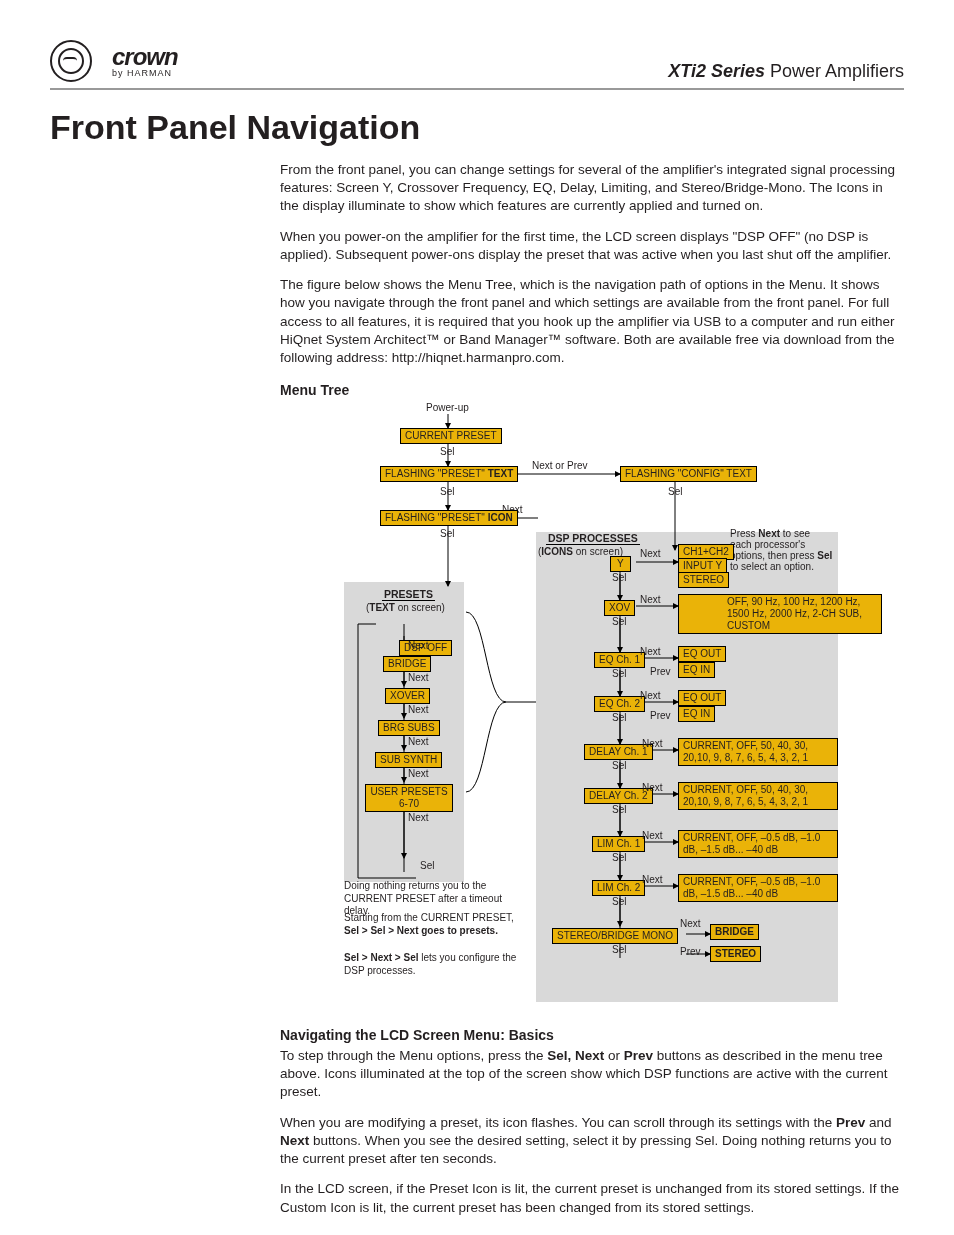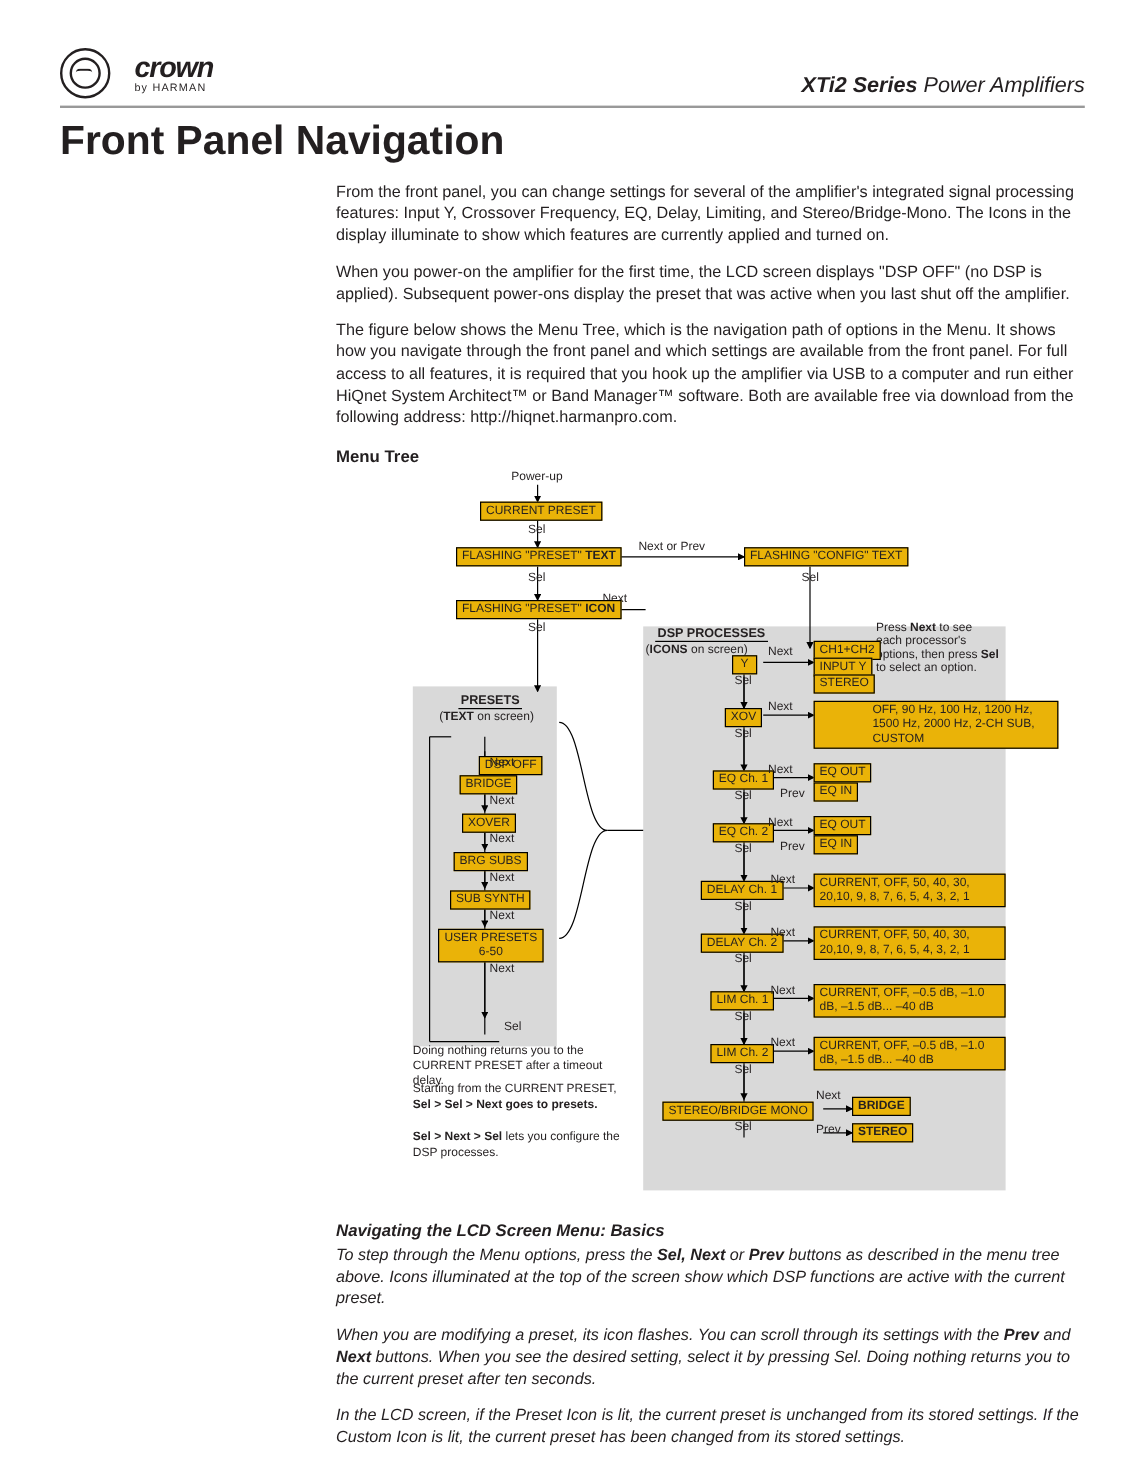--- a/index.html
+++ b/index.html
@@ -50,25 +50,25 @@
     top: 7px; left: 3px;
     width: 14px; height: 6px;
     border-top: 2px solid #231f20;
     border-radius: 4px 4px 0 0;
   }
   .brand-text { display: flex; flex-direction: column; line-height: 1; }
   .brand-crown { font-weight: bold; font-size: 24px; letter-spacing: -1px; font-style: italic; }
   .brand-harman { font-size: 9px; letter-spacing: 1px; }
   .series-title { font-size: 18px; }
   .series-title .em { font-weight: bold; font-style: italic; }
-  .series-title .rest { font-style: italic; font-weight: normal; }
+  .series-title .rest { font-weight: normal; }
   h1.main {
     font-size: 34px;
     font-weight: bold;
-    margin: 8px 0 14px 0;
+    margin: 18px 0 14px 0;
     color: #231f20;
   }
   .body-col {
     margin-left: 230px;
     margin-right: 0;
     font-size: 13.5px;
     line-height: 1.35;
   }
   .body-col p { margin: 0 0 12px 0; }
   .section-head {
@@ -153,21 +153,21 @@
       </div>
     </div>
     <div class="series-title">
       <span class="em">XTi2 Series</span><span class="rest"> Power Amplifiers</span>
     </div>
   </div>
 
   <h1 class="main">Front Panel Navigation</h1>
 
   <div class="body-col">
-    <p>From the front panel, you can change settings for several of the amplifier's integrated signal processing features: Input Y, Crossover Frequency, EQ, Delay, Limiting, and Stereo/Bridge-Mono. The Icons in the display illuminate to show which features are currently applied and turned on.</p>
+    <p>From the front panel, you can change settings for several of the amplifier's integrated signal processing features: Screen Y, Crossover Frequency, EQ, Delay, Limiting, and Stereo/Bridge-Mono. The Icons in the display illuminate to show which features are currently applied and turned on.</p>
     <p>When you power-on the amplifier for the first time, the LCD screen displays "DSP OFF" (no DSP is applied). Subsequent power-ons display the preset that was active when you last shut off the amplifier.</p>
     <p>The figure below shows the Menu Tree, which is the navigation path of options in the Menu. It shows how you navigate through the front panel and which settings are available from the front panel. For full access to all features, it is required that you hook up the amplifier via USB to a computer and run either HiQnet System Architect™ or Band Manager™ software. Both are available free via download from the following address: http://hiqnet.harmanpro.com.</p>
     <div class="section-head">Menu Tree</div>
   </div>
 
   <div class="diagram">
 
     <div class="shade-left" style="left:64px; top:180px; width:120px; height:300px;"></div>
     <div class="shade-right1" style="left:256px; top:130px; width:302px; height:470px;"></div>
 
@@ -253,21 +253,21 @@
     <div class="box" style="left:100px; top:238px;margin-left:19px;">DSP OFF</div>
     <span class="lbl" style="left:128px; top:238px;">Next</span>
     <div class="box" style="left:103px; top:254px;">BRIDGE</div>
     <span class="lbl" style="left:128px; top:270px;">Next</span>
     <div class="box" style="left:105px; top:286px;">XOVER</div>
     <span class="lbl" style="left:128px; top:302px;">Next</span>
     <div class="box" style="left:98px; top:318px;text-align:center;">BRG SUBS</div>
     <span class="lbl" style="left:128px; top:334px;">Next</span>
     <div class="box" style="left:95px; top:350px;">SUB SYNTH</div>
     <span class="lbl" style="left:128px; top:366px;">Next</span>
-    <div class="box" style="left:85px; top:382px; width:78px; white-space:normal;">USER PRESETS 6-50</div>
+    <div class="box" style="left:85px; top:382px; width:78px; white-space:normal;">USER PRESETS 6-70</div>
     <span class="lbl" style="left:128px; top:410px;">Next</span>
     <span class="lbl" style="left:140px; top:458px;">Sel</span>
 
     <div class="title-box" style="left:266px; top:130px;">DSP PROCESSES</div>
     <span class="lbl" style="left:258px; top:144px;">(<span class="bold">ICONS</span> on screen)</span>
 
     <span class="lbl" style="left:450px; top:126px; width:104px; white-space:normal;">Press <span class="bold">Next</span> to see each processor's options, then press <span class="bold">Sel</span> to select an option.</span>
 
     <div class="box" style="left:330px; top:154px; padding:1px 6px;">Y</div>
     <span class="lbl" style="left:360px; top:146px;">Next</span>
@@ -325,21 +325,21 @@
     <div class="note" style="left:64px; top:478px; width:180px;">Doing nothing returns you to the CURRENT PRESET after a timeout delay.</div>
     <div class="note" style="left:64px; top:510px; width:190px;">
       <span>Starting from the CURRENT PRESET,</span><br>
       <span class="bold">Sel &gt; Sel &gt; Next goes to presets.</span>
     </div>
     <div class="note" style="left:64px; top:550px; width:190px;">
       <span class="bold">Sel &gt; Next &gt; Sel</span><span> lets you configure the DSP processes.</span>
     </div>
   </div>
 
-  <div class="body-col" style="margin-top:24px;font-style:italic;">
+  <div class="body-col" style="margin-top:24px;">
     <div class="section-head">Navigating the LCD Screen Menu: Basics</div>
     <p>
       <span>To step through the Menu options, press the </span><span class="bold">Sel,  Next</span><span> or </span><span class="bold">Prev</span><span> buttons as described in the menu tree above.   Icons illuminated at the top of the screen show which DSP functions are active with the current preset.</span>
     </p>
     <p>
       <span>When you are modifying a preset, its icon flashes. You can scroll through its settings with the </span><span class="bold">Prev</span><span> and </span><span class="bold">Next</span><span> buttons. When you see the desired setting, select it by pressing Sel. Doing nothing returns you to the current preset after ten seconds.</span>
     </p>
     <p>In the LCD screen, if the Preset Icon is lit, the current preset is unchanged from its stored settings. If the Custom Icon is lit, the current preset has been changed from its stored settings.</p>
   </div>
 

